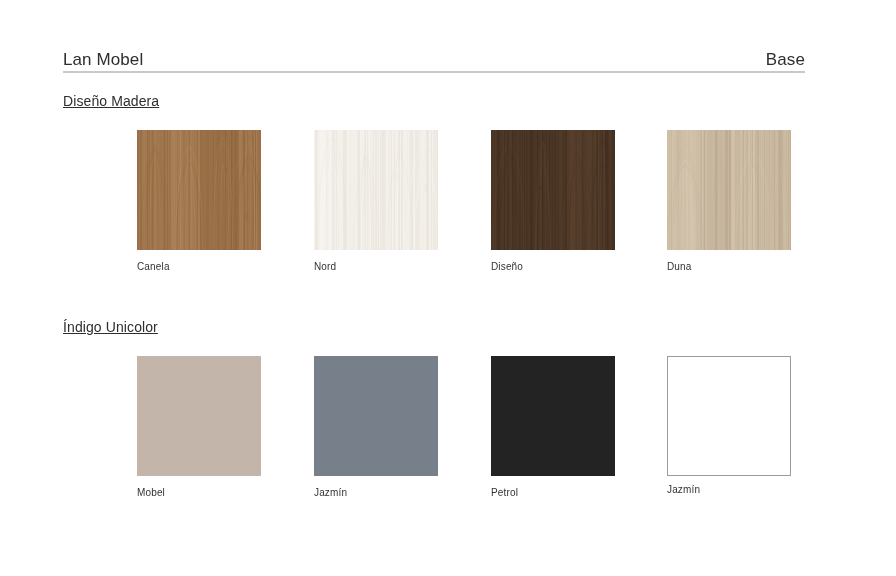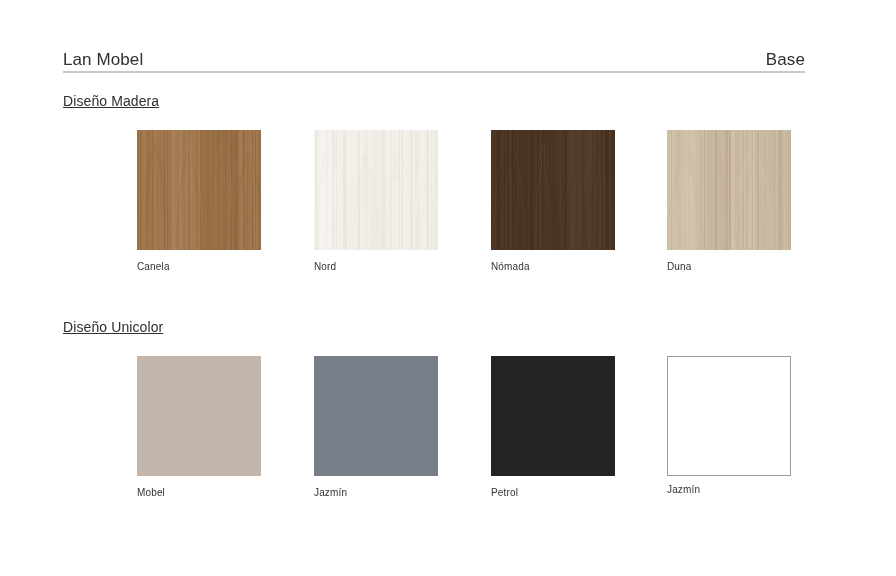--- a/index.html
+++ b/index.html
@@ -244,21 +244,21 @@
                 <path d="M71.04639179538935,120 C71.04639179538935,80.32398802321404 77.77551548746415,34.32398802321404 86,34.32398802321404 C94.22448451253585,34.32398802321404 100.95360820461065,80.32398802321404 100.95360820461065,120" fill="none" stroke="rgba(116,87,62,0.32)" stroke-width="0.71"></path>
                 <path d="M109,120 C109,62.08300193399191 110.35,16.08300193399191 112,16.08300193399191 C113.65,16.08300193399191 115,62.08300193399191 115,120" fill="none" stroke="rgba(116,87,62,0.32)" stroke-width="1.02"></path>
                 <path d="M106.20602831733413,120 C106.20602831733413,78.2329332511872 108.81331557453377,32.232933251187205 112,32.232933251187205 C115.18668442546623,32.232933251187205 117.79397168266587,78.2329332511872 117.79397168266587,120" fill="none" stroke="rgba(66,47,32,0.38)" stroke-width="0.99"></path>
                 <path d="M100.37548479856923,120 C100.37548479856923,56.91034692898393 105.60651663921308,10.910346928983927 112,10.910346928983927 C118.39348336078692,10.910346928983927 123.62451520143077,56.91034692898393 123.62451520143077,120" fill="none" stroke="rgba(66,47,32,0.38)" stroke-width="1.19"></path>
                 <path d="M94.93419717042707,120 C94.93419717042707,55.931688794866204 102.61380844373488,9.931688794866204 112,9.931688794866204 C121.38619155626512,9.931688794866204 129.06580282957293,55.931688794866204 129.06580282957293,120" fill="none" stroke="rgba(66,47,32,0.38)" stroke-width="0.57"></path>
                 <path d="M100.4697944978252,120 C100.4697944978252,61.86580793559551 105.65838697380386,15.865807935595512 112,15.865807935595512 C118.34161302619614,15.865807935595512 123.5302055021748,61.86580793559551 123.5302055021748,120" fill="none" stroke="rgba(66,47,32,0.38)" stroke-width="1.26"></path>
                 <path d="M95.8514924927149,120 C95.8514924927149,79.99916665814817 103.11832087099319,33.99916665814817 112,33.99916665814817 C120.88167912900681,33.99916665814817 128.1485075072851,79.99916665814817 128.1485075072851,120" fill="none" stroke="rgba(66,47,32,0.38)" stroke-width="0.91"></path>
               </svg>
             </div>
           </div>
-        <div class="swatch-label">Nómada</div>
+        <div class="swatch-label">Diseño</div>
       </div>
 
       <div class="swatch-cell c3">
         <div class="swatch-chip" style="background: rgb(213, 198, 176);">
             <div class="grain-planks" style="background: linear-gradient(90deg, rgba(0, 0, 0, 0) 0%, rgba(0, 0, 0, 0) 29.19%, rgba(191, 174, 149, 0.3) 29.19%, rgba(191, 174, 149, 0.3) 51.35%, rgba(0, 0, 0, 0) 51.35%, rgba(0, 0, 0, 0) 70.6%, rgba(191, 174, 149, 0.3) 70.6%, rgba(191, 174, 149, 0.3) 99.61%, rgba(228, 217, 200, 0.28) 99.61%, rgba(228, 217, 200, 0.28) 100%);"></div>
             <div class="grain-fibre" style="background: linear-gradient(90deg, rgba(228, 217, 200, 0.23) 0%, rgba(228, 217, 200, 0.23) 0.68%, rgba(228, 217, 200, 0.247) 0.68%, rgba(228, 217, 200, 0.247) 1.46%, rgba(191, 174, 149, 0.125) 1.46%, rgba(191, 174, 149, 0.125) 2.54%, rgba(191, 174, 149, 0.106) 2.54%, rgba(191, 174, 149, 0.106) 3.43%, rgba(191, 174, 149, 0.21) 3.43%, rgba(191, 174, 149, 0.21) 3.77%, rgba(228, 217, 200, 0.298) 3.77%, rgba(228, 217, 200, 0.298) 4.05%, rgba(228, 217, 200, 0.14) 4.05%, rgba(228, 217, 200, 0.14) 5.38%, rgba(191, 174, 149, 0.12) 5.38%, rgba(191, 174, 149, 0.12) 6.52%, rgba(228, 217, 200, 0.26) 6.52%, rgba(228, 217, 200, 0.26) 6.85%, rgba(228, 217, 200, 0.204) 6.85%, rgba(228, 217, 200, 0.204) 7.6%, rgba(191, 174, 149, 0.173) 7.6%, rgba(191, 174, 149, 0.173) 8.61%, rgba(191, 174, 149, 0.247) 8.61%, rgba(191, 174, 149, 0.247) 9.62%, rgba(191, 174, 149, 0.145) 9.62%, rgba(191, 174, 149, 0.145) 10.59%, rgba(191, 174, 149, 0.13) 10.59%, rgba(191, 174, 149, 0.13) 11.32%, rgba(191, 174, 149, 0.17) 11.32%, rgba(191, 174, 149, 0.17) 11.77%, rgba(228, 217, 200, 0.235) 11.77%, rgba(228, 217, 200, 0.235) 12.93%, rgba(228, 217, 200, 0.204) 12.93%, rgba(228, 217, 200, 0.204) 14.27%, rgba(191, 174, 149, 0.12) 14.27%, rgba(191, 174, 149, 0.12) 14.6%, rgba(228, 217, 200, 0.286) 14.6%, rgba(228, 217, 200, 0.286) 15.38%, rgba(228, 217, 200, 0.11) 15.38%, rgba(228, 217, 200, 0.11) 15.92%, rgba(228, 217, 200, 0.17) 15.92%, rgba(228, 217, 200, 0.17) 16.26%, rgba(228, 217, 200, 0.14) 16.26%, rgba(228, 217, 200, 0.14) 17.27%, rgba(191, 174, 149, 0.118) 17.27%, rgba(191, 174, 149, 0.118) 18.43%, rgba(228, 217, 200, 0.106) 18.43%, rgba(228, 217, 200, 0.106) 19.47%, rgba(228, 217, 200, 0.137) 19.47%, rgba(228, 217, 200, 0.137) 20.79%, rgba(228, 217, 200, 0.19) 20.79%, rgba(228, 217, 200, 0.19) 21.63%, rgba(228, 217, 200, 0.28) 21.63%, rgba(228, 217, 200, 0.28) 21.98%, rgba(228, 217, 200, 0.216) 21.98%, rgba(228, 217, 200, 0.216) 22.26%, rgba(228, 217, 200, 0.153) 22.26%, rgba(228, 217, 200, 0.153) 23.08%, rgba(191, 174, 149, 0.28) 23.08%, rgba(191, 174, 149, 0.28) 23.44%, rgba(191, 174, 149, 0.125) 23.44%, rgba(191, 174, 149, 0.125) 23.76%, rgba(228, 217, 200, 0.294) 23.76%, rgba(228, 217, 200, 0.294) 25.07%, rgba(191, 174, 149, 0.14) 25.07%, rgba(191, 174, 149, 0.14) 26.36%, rgba(191, 174, 149, 0.22) 26.36%, rgba(191, 174, 149, 0.22) 27.13%, rgba(191, 174, 149, 0.294) 27.13%, rgba(191, 174, 149, 0.294) 28.1%, rgba(228, 217, 200, 0.165) 28.1%, rgba(228, 217, 200, 0.165) 28.94%, rgba(228, 217, 200, 0.17) 28.94%, rgba(228, 217, 200, 0.17) 29.58%, rgba(191, 174, 149, 0.3) 29.58%, rgba(191, 174, 149, 0.3) 30.81%, rgba(228, 217, 200, 0.11) 30.81%, rgba(228, 217, 200, 0.11) 31.42%, rgba(228, 217, 200, 0.106) 31.42%, rgba(228, 217, 200, 0.106) 32.25%, rgba(228, 217, 200, 0.22) 32.25%, rgba(228, 217, 200, 0.22) 33.18%, rgba(191, 174, 149, 0.153) 33.18%, rgba(191, 174, 149, 0.153) 33.9%, rgba(228, 217, 200, 0.255) 33.9%, rgba(228, 217, 200, 0.255) 34.73%, rgba(191, 174, 149, 0.145) 34.73%, rgba(191, 174, 149, 0.145) 35.97%, rgba(228, 217, 200, 0.21) 35.97%, rgba(228, 217, 200, 0.21) 36.78%, rgba(228, 217, 200, 0.25) 36.78%, rgba(228, 217, 200, 0.25) 37.51%, rgba(228, 217, 200, 0.243) 37.51%, rgba(228, 217, 200, 0.243) 38.62%, rgba(228, 217, 200, 0.2) 38.62%, rgba(228, 217, 200, 0.2) 39.04%, rgba(191, 174, 149, 0.31) 39.04%, rgba(191, 174, 149, 0.31) 40.3%, rgba(191, 174, 149, 0.243) 40.3%, rgba(191, 174, 149, 0.243) 40.95%, rgba(228, 217, 200, 0.14) 40.95%, rgba(228, 217, 200, 0.14) 41.95%, rgba(191, 174, 149, 0.157) 41.95%, rgba(191, 174, 149, 0.157) 42.25%, rgba(191, 174, 149, 0.137) 42.25%, rgba(191, 174, 149, 0.137) 43.07%, rgba(191, 174, 149, 0.15) 43.07%, rgba(191, 174, 149, 0.15) 44.05%, rgba(228, 217, 200, 0.16) 44.05%, rgba(228, 217, 200, 0.16) 44.42%, rgba(191, 174, 149, 0.19) 44.42%, rgba(191, 174, 149, 0.19) 44.74%, rgba(228, 217, 200, 0.208) 44.74%, rgba(228, 217, 200, 0.208) 45.3%, rgba(191, 174, 149, 0.125) 45.3%, rgba(191, 174, 149, 0.125) 45.95%, rgba(228, 217, 200, 0.227) 45.95%, rgba(228, 217, 200, 0.227) 46.54%, rgba(191, 174, 149, 0.298) 46.54%, rgba(191, 174, 149, 0.298) 47.37%, rgba(191, 174, 149, 0.29) 47.37%, rgba(191, 174, 149, 0.29) 48.22%, rgba(191, 174, 149, 0.3) 48.22%, rgba(191, 174, 149, 0.3) 48.85%, rgba(191, 174, 149, 0.137) 48.85%, rgba(191, 174, 149, 0.137) 49.74%, rgba(191, 174, 149, 0.22) 49.74%, rgba(191, 174, 149, 0.22) 50.4%, rgba(191, 174, 149, 0.294) 50.4%, rgba(191, 174, 149, 0.294) 51.49%, rgba(228, 217, 200, 0.255) 51.49%, rgba(228, 217, 200, 0.255) 52%, rgba(228, 217, 200, 0.204) 52%, rgba(228, 217, 200, 0.204) 53.19%, rgba(228, 217, 200, 0.17) 53.19%, rgba(228, 217, 200, 0.17) 54.44%, rgba(228, 217, 200, 0.14) 54.44%, rgba(228, 217, 200, 0.14) 54.72%, rgba(191, 174, 149, 0.255) 54.72%, rgba(191, 174, 149, 0.255) 55.71%, rgba(191, 174, 149, 0.216) 55.71%, rgba(191, 174, 149, 0.216) 56.41%, rgba(228, 217, 200, 0.255) 56.41%, rgba(228, 217, 200, 0.255) 56.66%, rgba(191, 174, 149, 0.224) 56.66%, rgba(191, 174, 149, 0.224) 57.91%, rgba(191, 174, 149, 0.247) 57.91%, rgba(191, 174, 149, 0.247) 58.47%, rgba(191, 174, 149, 0.106) 58.47%, rgba(191, 174, 149, 0.106) 59.05%, rgba(228, 217, 200, 0.294) 59.05%, rgba(228, 217, 200, 0.294) 60.07%, rgba(228, 217, 200, 0.173) 60.07%, rgba(228, 217, 200, 0.173) 60.69%, rgba(191, 174, 149, 0.28) 60.69%, rgba(191, 174, 149, 0.28) 61.68%, rgba(191, 174, 149, 0.318) 61.68%, rgba(191, 174, 149, 0.318) 62.49%, rgba(191, 174, 149, 0.12) 62.49%, rgba(191, 174, 149, 0.12) 62.83%, rgba(191, 174, 149, 0.173) 62.83%, rgba(191, 174, 149, 0.173) 63.65%, rgba(228, 217, 200, 0.16) 63.65%, rgba(228, 217, 200, 0.16) 64.01%, rgba(191, 174, 149, 0.27) 64.01%, rgba(191, 174, 149, 0.27) 65.1%, rgba(228, 217, 200, 0.275) 65.1%, rgba(228, 217, 200, 0.275) 66.3%, rgba(228, 217, 200, 0.125) 66.3%, rgba(228, 217, 200, 0.125) 66.65%, rgba(191, 174, 149, 0.227) 66.65%, rgba(191, 174, 149, 0.227) 67.85%, rgba(228, 217, 200, 0.267) 67.85%, rgba(228, 217, 200, 0.267) 68.64%, rgba(191, 174, 149, 0.314) 68.64%, rgba(191, 174, 149, 0.314) 68.97%, rgba(191, 174, 149, 0.235) 68.97%, rgba(191, 174, 149, 0.235) 69.33%, rgba(228, 217, 200, 0.114) 69.33%, rgba(228, 217, 200, 0.114) 70.07%, rgba(228, 217, 200, 0.15) 70.07%, rgba(228, 217, 200, 0.15) 70.8%, rgba(191, 174, 149, 0.184) 70.8%, rgba(191, 174, 149, 0.184) 72.03%, rgba(228, 217, 200, 0.15) 72.03%, rgba(228, 217, 200, 0.15) 72.66%, rgba(191, 174, 149, 0.25) 72.66%, rgba(191, 174, 149, 0.25) 73.89%, rgba(228, 217, 200, 0.12) 73.89%, rgba(228, 217, 200, 0.12) 75.17%, rgba(228, 217, 200, 0.224) 75.17%, rgba(228, 217, 200, 0.224) 75.79%, rgba(228, 217, 200, 0.15) 75.79%, rgba(228, 217, 200, 0.15) 76.36%, rgba(191, 174, 149, 0.27) 76.36%, rgba(191, 174, 149, 0.27) 76.79%, rgba(228, 217, 200, 0.13) 76.79%, rgba(228, 217, 200, 0.13) 77.89%, rgba(191, 174, 149, 0.243) 77.89%, rgba(191, 174, 149, 0.243) 78.63%, rgba(228, 217, 200, 0.133) 78.63%, rgba(228, 217, 200, 0.133) 79.56%, rgba(191, 174, 149, 0.31) 79.56%, rgba(191, 174, 149, 0.31) 80.05%, rgba(228, 217, 200, 0.23) 80.05%, rgba(228, 217, 200, 0.23) 80.41%, rgba(191, 174, 149, 0.204) 80.41%, rgba(191, 174, 149, 0.204) 80.95%, rgba(228, 217, 200, 0.21) 80.95%, rgba(228, 217, 200, 0.21) 82.29%, rgba(191, 174, 149, 0.153) 82.29%, rgba(191, 174, 149, 0.153) 82.73%, rgba(191, 174, 149, 0.184) 82.73%, rgba(191, 174, 149, 0.184) 83.06%, rgba(228, 217, 200, 0.18) 83.06%, rgba(228, 217, 200, 0.18) 83.88%, rgba(191, 174, 149, 0.1) 83.88%, rgba(191, 174, 149, 0.1) 84.89%, rgba(228, 217, 200, 0.247) 84.89%, rgba(228, 217, 200, 0.247) 86.1%, rgba(191, 174, 149, 0.267) 86.1%, rgba(191, 174, 149, 0.267) 87.3%, rgba(228, 217, 200, 0.224) 87.3%, rgba(228, 217, 200, 0.224) 87.6%, rgba(228, 217, 200, 0.25) 87.6%, rgba(228, 217, 200, 0.25) 88.15%, rgba(228, 217, 200, 0.114) 88.15%, rgba(228, 217, 200, 0.114) 88.97%, rgba(228, 217, 200, 0.106) 88.97%, rgba(228, 217, 200, 0.106) 89.62%, rgba(191, 174, 149, 0.235) 89.62%, rgba(191, 174, 149, 0.235) 90.11%, rgba(191, 174, 149, 0.267) 90.11%, rgba(191, 174, 149, 0.267) 90.58%, rgba(191, 174, 149, 0.298) 90.58%, rgba(191, 174, 149, 0.298) 91.22%, rgba(191, 174, 149, 0.275) 91.22%, rgba(191, 174, 149, 0.275) 92.49%, rgba(191, 174, 149, 0.165) 92.49%, rgba(191, 174, 149, 0.165) 93.78%, rgba(228, 217, 200, 0.224) 93.78%, rgba(228, 217, 200, 0.224) 94.29%, rgba(228, 217, 200, 0.125) 94.29%, rgba(228, 217, 200, 0.125) 95.09%, rgba(228, 217, 200, 0.12) 95.09%, rgba(228, 217, 200, 0.12) 95.91%, rgba(228, 217, 200, 0.165) 95.91%, rgba(228, 217, 200, 0.165) 96.23%, rgba(228, 217, 200, 0.298) 96.23%, rgba(228, 217, 200, 0.298) 96.61%, rgba(228, 217, 200, 0.157) 96.61%, rgba(228, 217, 200, 0.157) 97.36%, rgba(191, 174, 149, 0.208) 97.36%, rgba(191, 174, 149, 0.208) 98.13%, rgba(191, 174, 149, 0.21) 98.13%, rgba(191, 174, 149, 0.21) 98.53%, rgba(228, 217, 200, 0.2) 98.53%, rgba(228, 217, 200, 0.2) 99.42%, rgba(191, 174, 149, 0.24) 99.42%, rgba(191, 174, 149, 0.24) 100%);"></div>
             <div class="grain-figure">
               <svg viewBox="0 0 124 120" preserveAspectRatio="none">
                 <path d="M15,120 C15,82.75967625528574 16.35,36.75967625528574 18,36.75967625528574 C19.65,36.75967625528574 21,82.75967625528574 21,120" fill="none" stroke="rgba(228,217,200,0.32)" stroke-width="1.19"></path>
                 <path d="M11.363216397585347,120 C11.363216397585347,83.3401316832751 14.34976901867194,37.340131683275104 18,37.340131683275104 C21.650230981328058,37.340131683275104 24.636783602414653,83.3401316832751 24.636783602414653,120" fill="none" stroke="rgba(228,217,200,0.32)" stroke-width="1.19"></path>
@@ -280,21 +280,21 @@
               </svg>
             </div>
           </div>
         <div class="swatch-label">Duna</div>
       </div>
 
     </div>
   </div>
 
   <div class="section section-unicolor">
-    <div class="section-title">Diseño Unicolor</div>
+    <div class="section-title">Índigo Unicolor</div>
 
     <div class="swatch-row">
 
       <div class="swatch-cell c0">
         <div class="swatch-chip" style="background: rgb(195, 181, 169);"></div>
         <div class="swatch-label">Mobel</div>
       </div>
 
       <div class="swatch-cell c1">
         <div class="swatch-chip" style="background: rgb(119, 127, 138);"></div>

